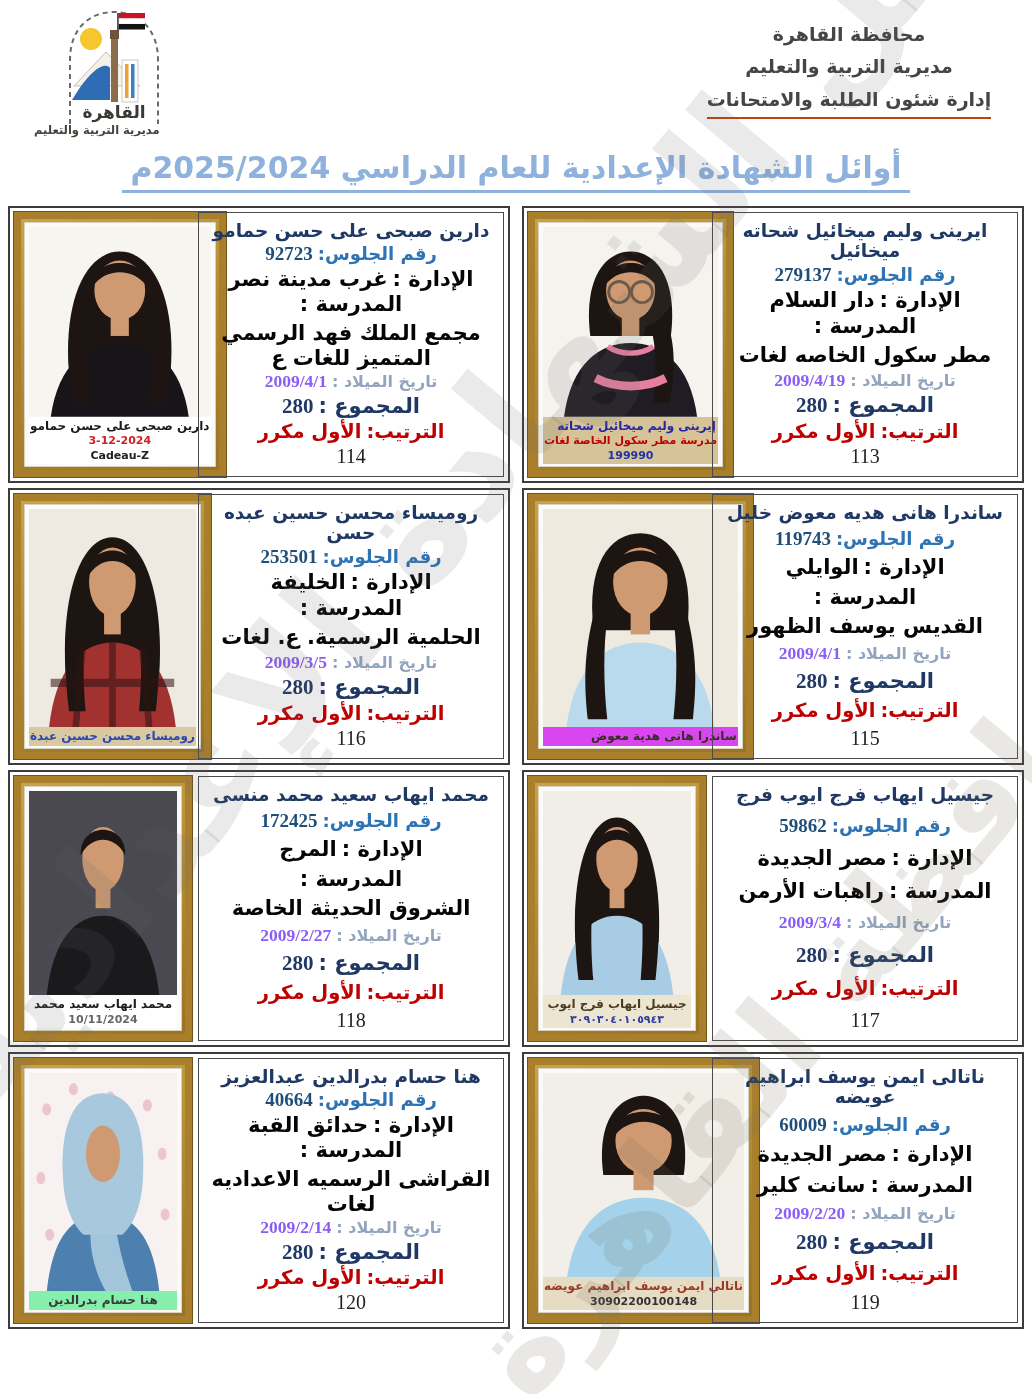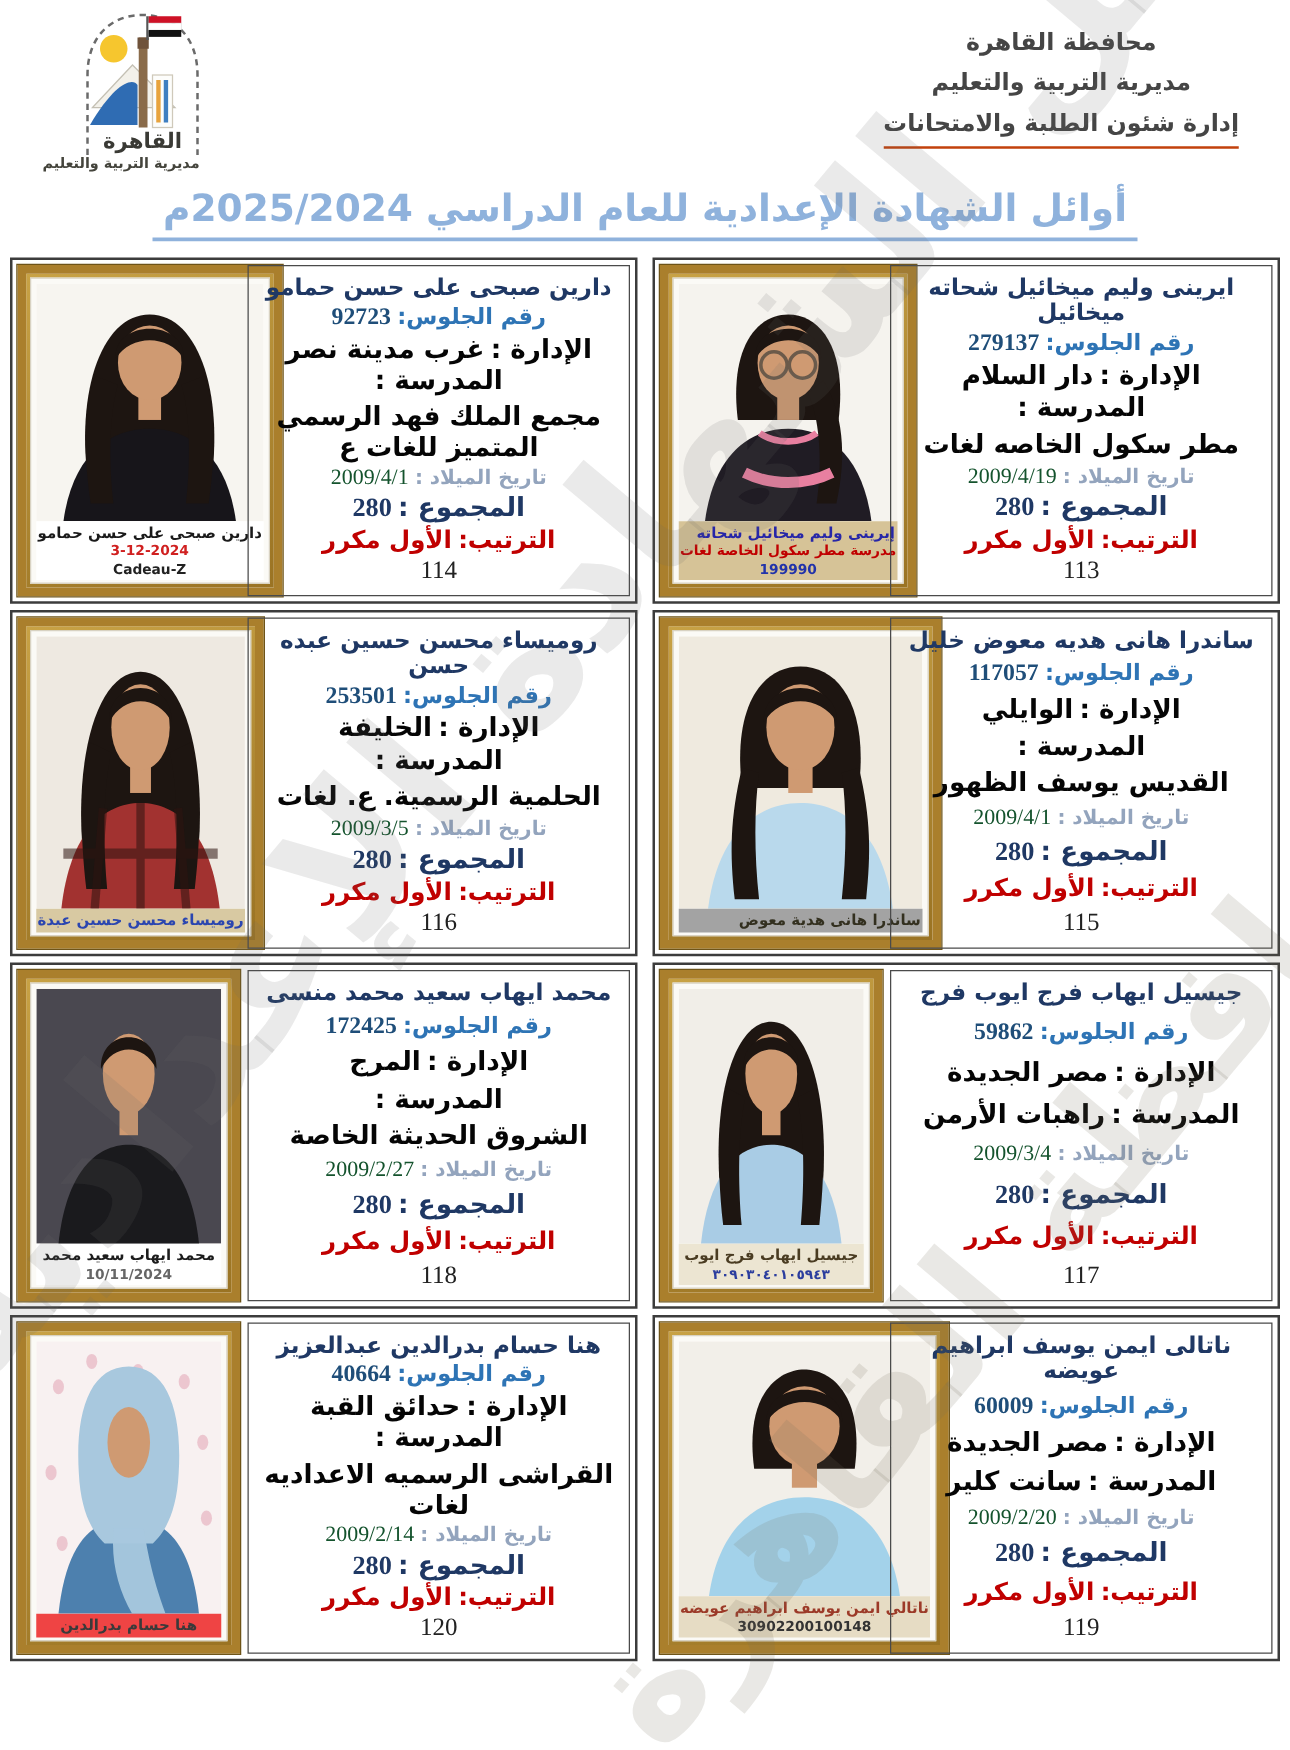--- a/index.html
+++ b/index.html
@@ -37,21 +37,21 @@
   .info { flex:1; border:1.5px solid #4a4a4a; margin:4px 4px 4px 2px; padding:8px 4px;
           display:flex; flex-direction:column; justify-content:space-between; align-items:center;
           direction:rtl; text-align:center; min-width:0; }
   .row { display:flex; direction:rtl; justify-content:center; align-items:baseline; gap:5px; flex-wrap:wrap; }
   .num { font-family:"Liberation Serif","DejaVu Serif",serif; }
   .name  { color:#1f3864; font-weight:bold; font-size:18.5px; line-height:1.1; }
   .seat .lbl  { color:#2e74b5; font-weight:bold; font-size:18px; }
   .seat .val  { color:#1f4e79; font-weight:bold; font-size:19px; }
   .blk .lbl, .blk .val { color:#050505; font-weight:bold; font-size:21px; line-height:1.15; }
   .birth .lbl { color:#93a4bd; font-weight:bold; font-size:16px; }
-  .birth .val { color:#14532d; font-weight:normal; font-size:17.5px; }
+  .birth .val { color:#8b5cf6; font-weight:bold; font-size:17.5px; }
   .total .lbl, .total .val { color:#1f3864; font-weight:bold; font-size:21px; }
   .rank  .lbl, .rank .val  { color:#c00000; font-weight:bold; font-size:19.5px; }
   .index { color:#222; font-size:20px; }
 
   
   .wm { position:absolute; white-space:nowrap; pointer-events:none; font-weight:bold; z-index:6; }
   .wm1 { left:-120px; top:1030px; font-size:150px; color:rgba(105,105,105,0.14);
          transform:rotate(-50deg); transform-origin:left top; }
   .wm2 { left:440px; top:1330px; font-size:125px; color:rgba(120,110,96,0.16);
          transform:rotate(-50deg); transform-origin:left top; }
@@ -214,31 +214,31 @@
                   <rect x="0" y="0" width="100" height="108" fill="#efeadf"></rect>
                   <path d="M26,60 C22,28 34,12 50,12 C66,12 78,28 74,60 Z" fill="#1d1511"></path>
                   <rect x="45" y="48" width="10" height="14" fill="#cf9a72"></rect>
                   <ellipse cx="50" cy="36" rx="14" ry="17" fill="#cf9a72"></ellipse>
                   <path d="M35,34 C34,16 66,16 65,34 C58,23 42,23 35,34 Z" fill="#1d1511"></path>
                   <path d="M12,108 C16,78 32,66 50,66 C68,66 84,78 88,108 Z" fill="#b9d9ec"></path>
                   <path d="M26,52 C21,72 21,86 23,104 L33,104 C31,86 31,68 33,54 Z" fill="#1d1511"></path>
       <path d="M74,52 C79,72 79,86 77,104 L67,104 C69,86 69,68 67,54 Z" fill="#1d1511"></path>
                 </svg>
               </div>
-          <div class="photo-caption" style="background: #a3a3a3; padding-left: 48px;">
+          <div class="photo-caption" style="background: #d946ef; padding-left: 48px;">
                 <div style="color: rgb(51, 48, 31);">ساندرا هانى هدية معوض</div>
               </div>
         </div>
       </div>
     </div>
     <div class="info">
       <div class="name">ساندرا هانى هديه معوض خليل</div>
       <div class="row seat">
         <span class="lbl">رقم الجلوس:</span>
-        <span class="val num">117057</span>
+        <span class="val num">119743</span>
       </div>
       <div class="row blk admin">
         <span class="lbl">الإدارة :</span>
         <span class="val">الوايلي</span>
       </div>
       <div class="row blk school">
         <span class="lbl">المدرسة :</span>
         <span class="val">القديس يوسف الظهور</span>
       </div>
       <div class="row birth">
@@ -483,21 +483,21 @@
                   <circle cx="90" cy="40" r="3" fill="#e9bcc7" opacity="0.8"></circle>
                   <circle cx="8" cy="52" r="3" fill="#e9bcc7" opacity="0.8"></circle>
                   <circle cx="92" cy="70" r="3" fill="#e9bcc7" opacity="0.8"></circle>
                   <circle cx="14" cy="80" r="3" fill="#e9bcc7" opacity="0.8"></circle>
                   <path d="M12,108 C16,80 30,70 50,70 C70,70 84,80 88,108 Z" fill="#4d80ae"></path>
                   <path d="M50,10 C29,10 21,28 23,52 C24,68 31,76 37,80 L63,80 C69,76 76,68 77,52 C79,28 71,10 50,10 Z" fill="#a8c8de"></path>
                   <ellipse cx="50" cy="40" rx="11.5" ry="14" fill="#cf9a72"></ellipse>
                   <path d="M42,74 C40,86 44,98 52,108 L70,108 C62,92 60,82 58,74 Z" fill="#a8c8de" opacity="0.95"></path>
                 </svg>
               </div>
-          <div class="photo-caption" style="background: #ef4444;">
+          <div class="photo-caption" style="background: #86efac;">
                 <div style="color: rgb(58, 58, 58);">هنا حسام بدرالدين</div>
               </div>
         </div>
       </div>
     </div>
     <div class="info">
       <div class="name">هنا حسام بدرالدين عبدالعزيز</div>
       <div class="row seat">
         <span class="lbl">رقم الجلوس:</span>
         <span class="val num">40664</span>

